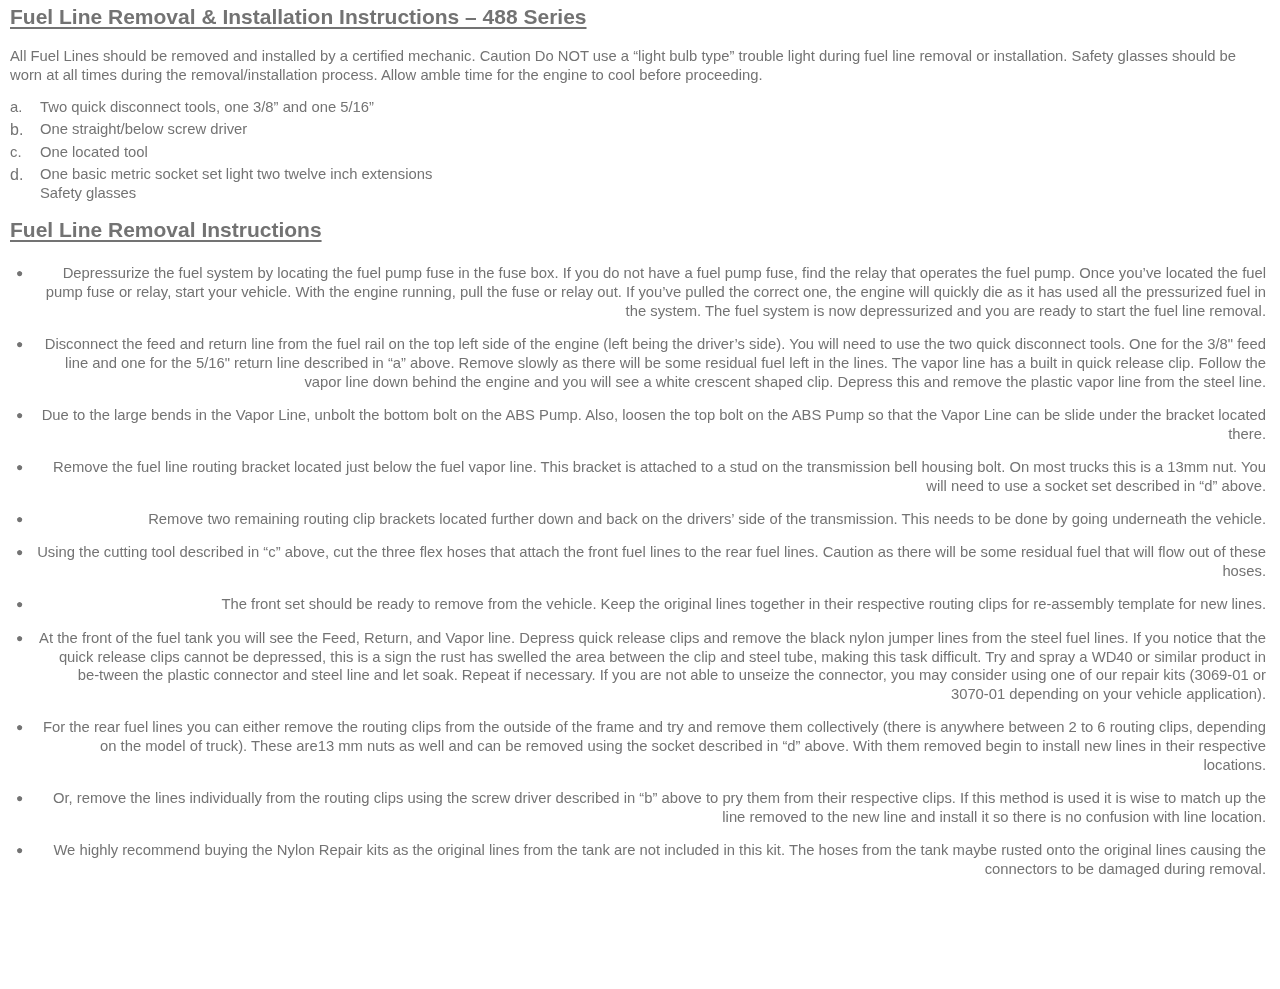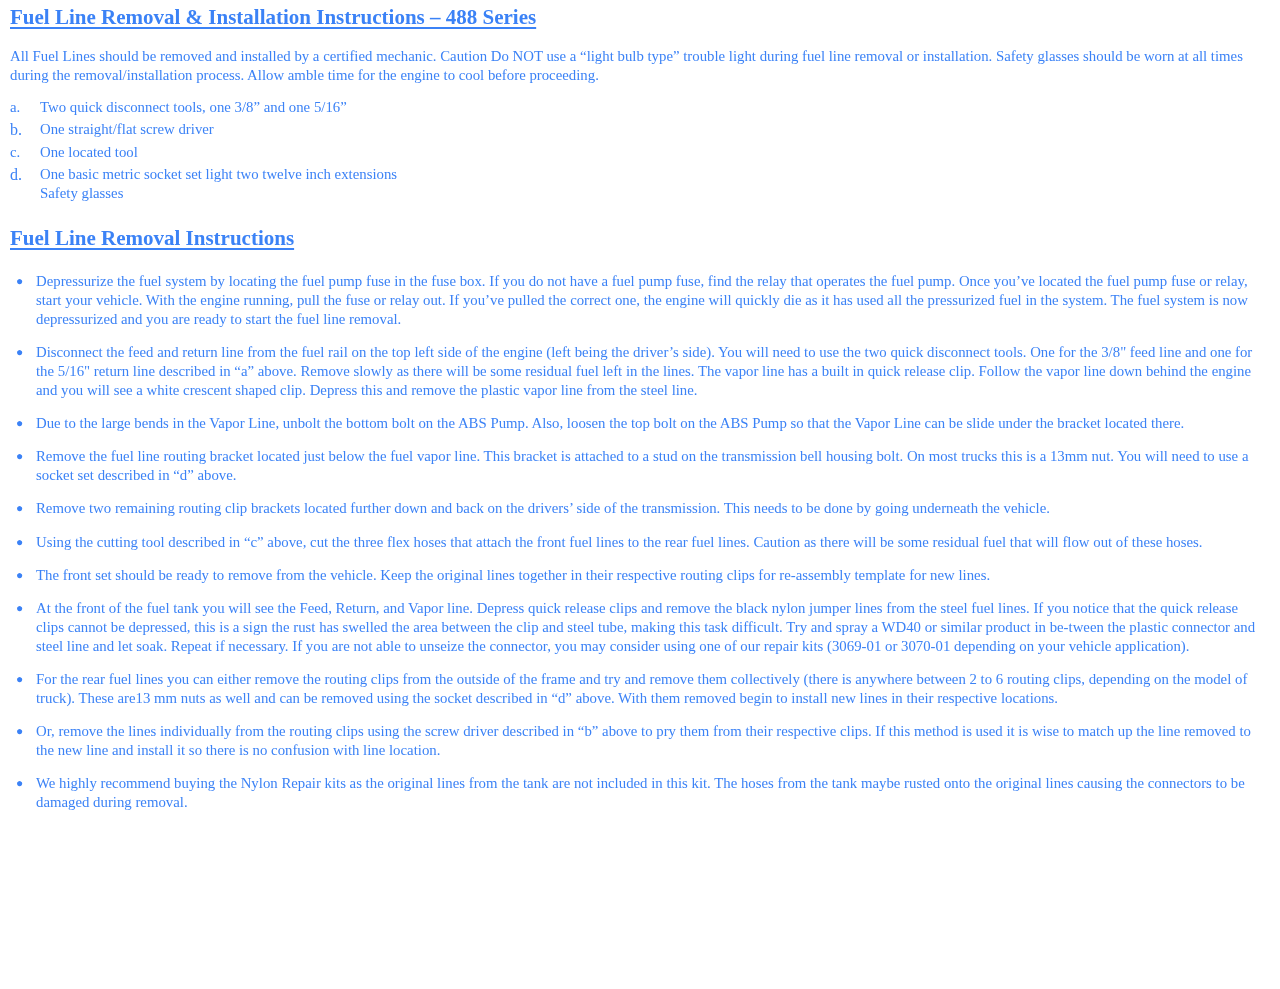--- a/index.html
+++ b/index.html
@@ -1,22 +1,22 @@
 <!DOCTYPE html>
 <html><head>
 <meta charset="utf-8">
 <style>
   * { margin: 0; padding: 0; box-sizing: border-box; }
   html, body { background: #ffffff; }
   .page {
     width: 1280px;
     height: 989px;
     background: #ffffff;
-    color: #3b82f6;
-    font-family: Liberation Serif, serif;
+    color: #737373;
+    font-family: Liberation Sans, sans-serif;
     font-size: 14.8px;
     line-height: 18.8px;
     padding: 4px 14px 0 10px;
     overflow: hidden;
   }
   .doc-title {
     font-size: 21px;
     line-height: 26px;
     font-weight: bold;
     text-decoration: underline;
@@ -43,55 +43,55 @@
   .tool-extra { line-height: 19px; }
   .section-heading {
     font-size: 21px;
     line-height: 26px;
     font-weight: bold;
     text-decoration: underline;
     text-decoration-thickness: 2px;
     text-underline-offset: 3px;
     display: inline-block;
   }
-  .section-wrap { margin-top: 22px; margin-bottom: 21px; }
+  .section-wrap { margin-top: 14px; margin-bottom: 21px; }
   .steps { list-style: none; }
   .step {
     display: flex;
     margin-bottom: 14.5px;
   }
   .step-marker {
     width: 26px;
     flex: 0 0 26px;
     padding-left: 6px;
     font-size: 12px;
     line-height: 18.8px;
   }
-  .step-text { flex: 1; }
+  .step-text { flex: 1; text-align: right; }
 </style>
 </head>
 <body>
 
 <div class="page">
 
   <div class="title-wrap">
     <h1 class="doc-title">Fuel Line Removal &amp; Installation Instructions – 488 Series</h1>
   </div>
 
   <p class="intro">All Fuel Lines should be removed and installed by a certified mechanic. Caution Do NOT use a “light bulb type” trouble light during fuel line removal or installation. Safety glasses should be worn at all times during the removal/installation process. Allow amble time for the engine to cool before proceeding.</p>
 
 
   <div class="tool-list">
     <div class="tool-item">
       <span class="tool-marker">a.</span>
       <div class="tool-text">Two quick disconnect tools, one 3/8” and one 5/16”</div>
     </div>
     <div class="tool-item">
       <span class="tool-marker alt">b.</span>
-      <div class="tool-text">One straight/flat screw driver</div>
+      <div class="tool-text">One straight/below screw driver</div>
     </div>
     <div class="tool-item">
       <span class="tool-marker">c.</span>
       <div class="tool-text">One located tool</div>
     </div>
     <div class="tool-item">
       <span class="tool-marker alt">d.</span>
       <div class="tool-text">
         <div>One basic metric socket set light two twelve inch extensions</div>
         <div class="tool-extra">Safety glasses</div>

